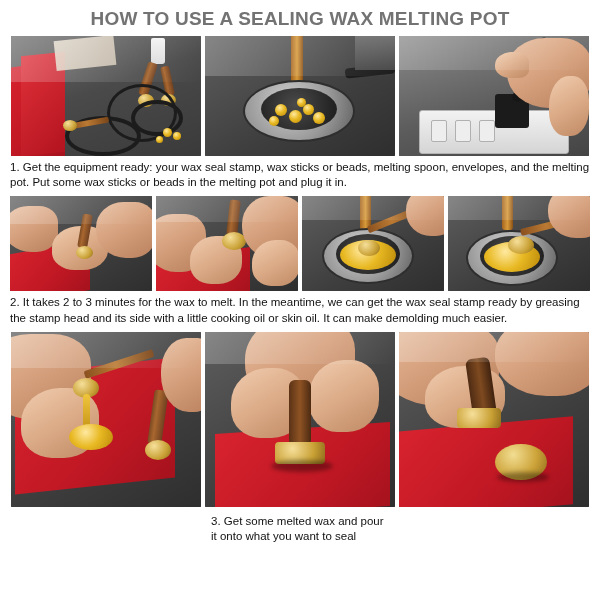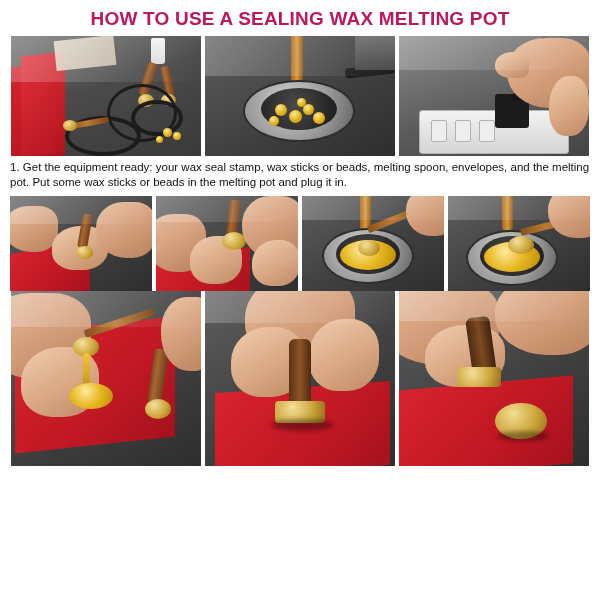--- a/index.html
+++ b/index.html
@@ -13,21 +13,21 @@
     position: relative;
     width: 600px; height: 600px;
     background: #ffffff;
     overflow: hidden;
   }
   .title {
     text-align: center;
     font-size: 19px;
     font-weight: bold;
     letter-spacing: 0.2px;
-    color: #be185d;
+    color: #737373;
     padding: 8px 0 6px 0;
     font-family: "Liberation Sans", sans-serif;
   }
   .row {
     display: flex;
     gap: 4px;
     padding: 0 6px;
     justify-content: center;
   }
   .photo {
@@ -255,20 +255,21 @@
       <div class="pot-inner" style="left:32px;top:40px;width:64px;height:40px;"></div>
       <div class="goldwax" style="left:36px;top:46px;width:56px;height:30px;border-radius:50%;"></div>
       <div class="spoon-handle" style="left:72px;top:26px;width:58px;height:7px;transform:rotate(-14deg);"></div>
       <div class="brass" style="left:60px;top:40px;width:26px;height:18px;"></div>
       <div class="skin" style="left:100px;top:-10px;width:56px;height:52px;"></div>
       <div class="glare" style="left:0;top:0;width:142px;height:24px;"></div>
     </div>
 
   </div>
 
+  <div class="caption">2. It takes 2 to 3 minutes for the wax to melt. In the meantime, we can get the wax seal stamp ready by greasing the stamp head and its side with a little cooking oil or skin oil. It can make demolding much easier.</div>
 
   <div class="row">
 
     <div class="photo" style="width:190px;height:175px;">
       <div class="bg-darker"></div>
       <div class="redpaper" style="left:4px;top:34px;width:160px;height:120px;transform:skewY(-6deg);"></div>
       <div class="skin" style="left:-30px;top:2px;width:110px;height:86px;"></div>
       <div class="skin2" style="left:10px;top:56px;width:78px;height:70px;"></div>
       <div class="spoon-handle" style="left:72px;top:28px;width:72px;height:8px;transform:rotate(-18deg);"></div>
       <div class="brass" style="left:62px;top:46px;width:26px;height:20px;"></div>
@@ -301,15 +302,16 @@
       <div class="brass" style="left:58px;top:76px;width:44px;height:20px;border-radius:4px;"></div>
       <div class="skin" style="left:96px;top:-14px;width:104px;height:78px;"></div>
       <div class="seal-stamp-round" style="left:96px;top:112px;width:52px;height:36px;"></div>
       <div class="shadowblob" style="left:98px;top:140px;width:52px;height:10px;"></div>
       <div class="glare" style="left:0;top:0;width:190px;height:30px;"></div>
     </div>
 
   </div>
 
   <div class="caption-row">
+    <div class="caption-col" style="width:190px;padding:4px 6px 0 6px;">3. Get some melted wax and pour it onto what you want to seal</div>
   </div>
 
 </div>
 
 </body></html>

